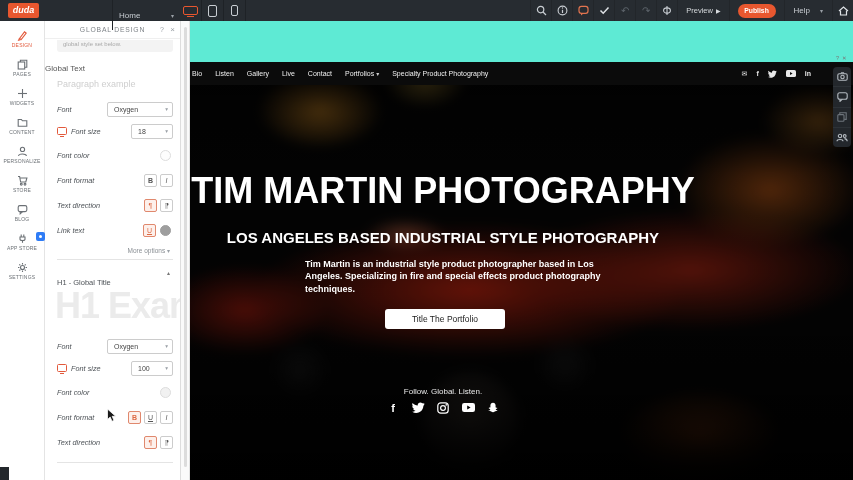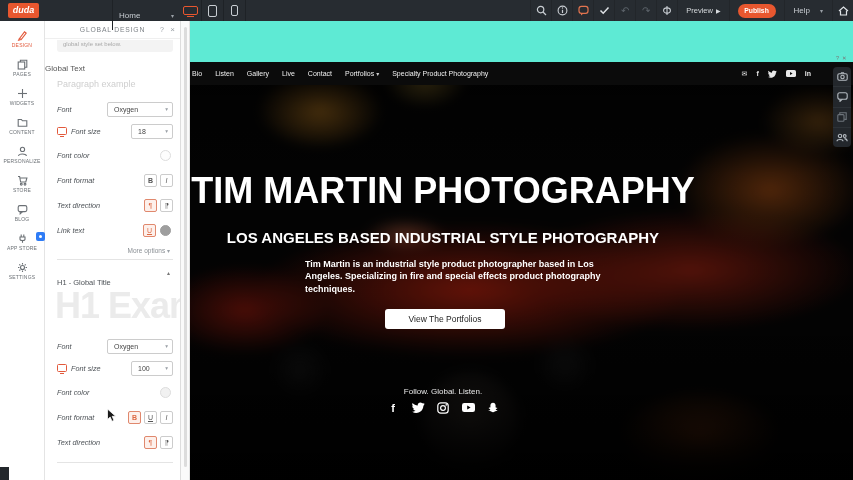--- a/index.html
+++ b/index.html
@@ -447,21 +447,21 @@
     </div>
 
     <div class="hero">
       <div class="hero-bg"></div>
       <div class="hero-vignette"></div>
     </div>
 
     <h1 class="hero-title">TIM MARTIN PHOTOGRAPHY</h1>
     <h2 class="hero-sub">LOS ANGELES BASED INDUSTRIAL STYLE PHOTOGRAPHY</h2>
     <p class="hero-para">Tim Martin is an industrial style product photographer based in Los Angeles. Specializing in fire and special effects product photography techniques.</p>
-    <div class="cta-btn">View The Portfolios</div>
+    <div class="cta-btn">Title The Portfolio</div>
     <div class="follow-line">Follow. Global. Listen.</div>
     <div class="follow-icons">
       <span class="f-ic fb">f</span>
       <span class="f-ic">
         <svg width="13" height="11" viewBox="0 0 12 10">
             <path d="M11.5 1.3 C11 1.6 10.6 1.7 10.1 1.8 C10.6 1.5 11 1 11.1 0.5 C10.6 0.8 10.1 1 9.5 1.1 C9 0.6 8.4 0.3 7.7 0.3 C6.4 0.3 5.3 1.4 5.3 2.7 C5.3 2.9 5.3 3.1 5.4 3.2 C3.4 3.1 1.7 2.2 0.5 0.8 C0.3 1.2 0.2 1.6 0.2 2 C0.2 2.8 0.6 3.6 1.3 4 C0.9 4 0.5 3.9 0.2 3.7 C0.2 4.9 1 5.9 2.1 6.1 C1.7 6.2 1.4 6.2 1 6.1 C1.3 7.1 2.2 7.8 3.3 7.8 C2.4 8.5 1.4 8.9 0.2 8.9 C1.3 9.6 2.5 10 3.8 10 C8.1 10 10.5 6.4 10.5 3.3 C11 3 11.3 2.7 11.5 1.3 Z" fill="#fff"></path>
           </svg>
       </span>
       <span class="f-ic">
         <svg width="12" height="12" viewBox="0 0 12 12">

